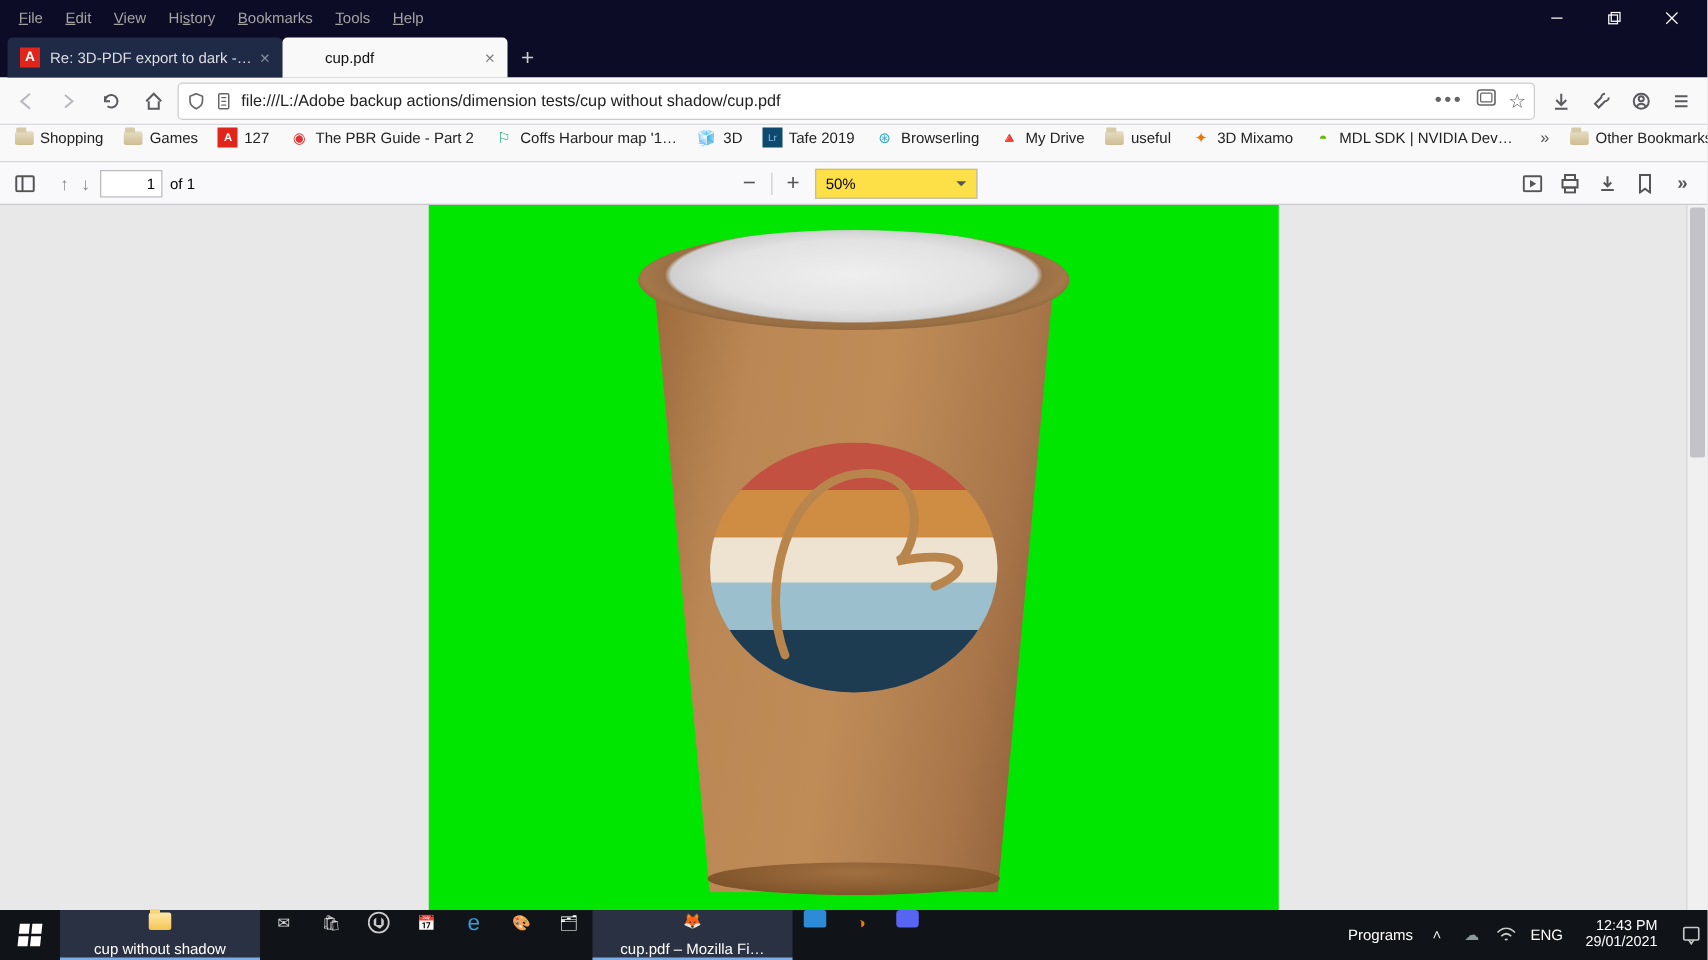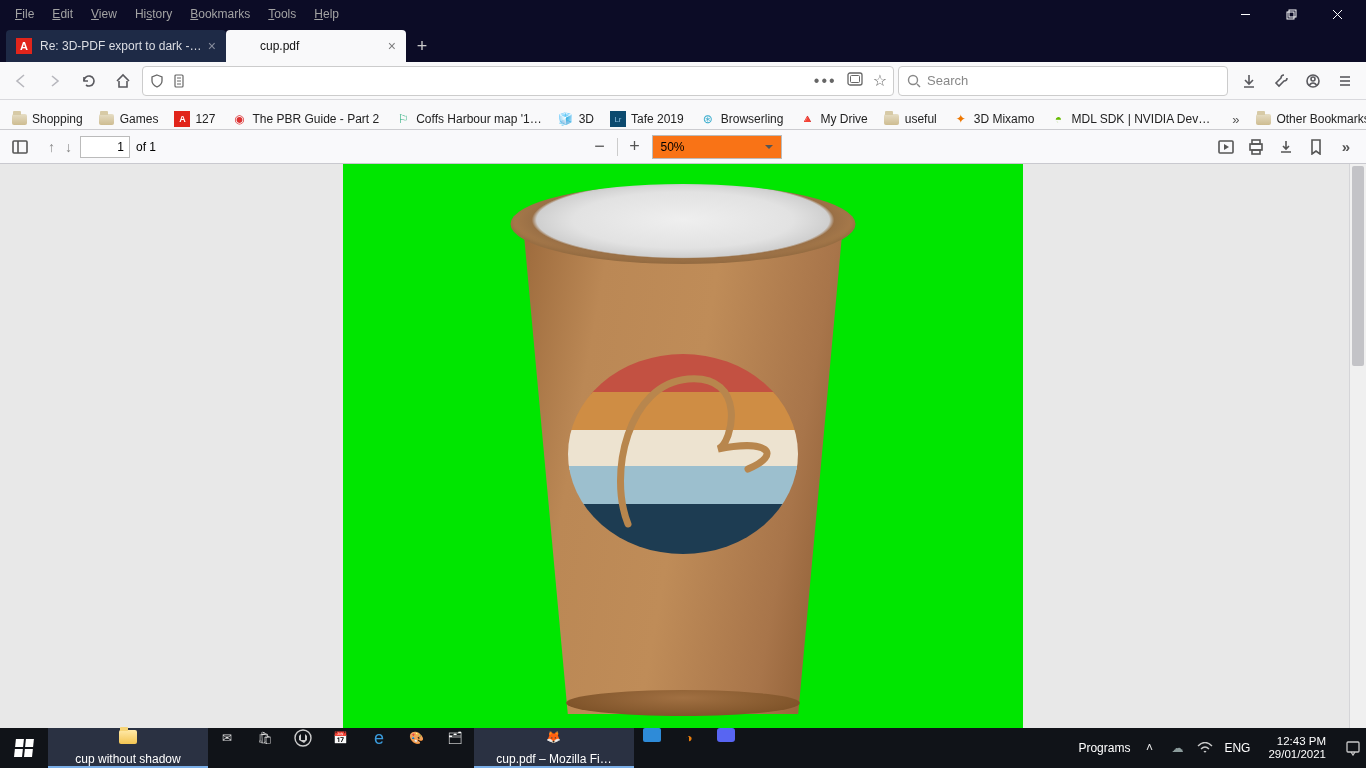--- a/index.html
+++ b/index.html
@@ -29,32 +29,32 @@
   .navbtn { width:30px; height:30px; display:flex; align-items:center; justify-content:center; border-radius:4px; }
   .navbtn svg { stroke:#5a5a5f; stroke-width:1.6; fill:none; }
   .navbtn.disabled svg { stroke:#b7b7bd; }
   .urlbox { flex:1.3; height:30px; border:1px solid #ccc; border-radius:4px; background:#fff; display:flex; align-items:center; padding:0 6px; gap:6px; font-size:13px; color:#222; }
   .urlbox .shield, .urlbox .lock, .urlbox .docicon { width:16px; height:16px; display:flex; align-items:center; justify-content:center; }
   .urlbox .trail { margin-left:auto; display:flex; align-items:center; gap:10px; color:#666; font-size:16px; letter-spacing:2px; }
   .searchbox { width:330px; height:30px; border:1px solid #ccc; border-radius:4px; background:#fff; display:flex; align-items:center; padding:0 8px; gap:6px; font-size:13px; color:#888; }
   .righticons { display:flex; align-items:center; gap:2px; margin-left:2px; }
 
   
-  .bookbar { background:#f9f9fa; height:30px; display:flex; align-items:flex-end; padding:0 6px; gap:6px; font-size:12px; border-bottom:1px solid #ccccd0; }
+  .bookbar { background:#f9f9fa; height:30px; display:flex; align-items:flex-start; padding:0 6px; gap:6px; font-size:12px; border-bottom:1px solid #ccccd0; }
   .bm { display:flex; align-items:center; gap:5px; padding:2px 5px; border-radius:3px; color:#222; white-space:nowrap; }
   .bm .ic { width:16px; height:16px; display:flex; align-items:center; justify-content:center; font-size:12px; }
   .bookbar .spacer { flex:1; }
 
   
   .pdftool { background:#f9f9fb; border-bottom:1px solid #c9c9cf; height:34px; display:flex; align-items:center; padding:0 8px; font-size:12px; gap:8px; }
   .pdftool .group { display:flex; align-items:center; gap:6px; }
   .pdftool .spacer { flex:1; }
   .pdftool .page-input { width:50px; height:22px; border:1px solid #bbb; text-align:right; padding-right:5px; font-size:12px; }
   .pdftool .zoombtn { width:22px; height:22px; display:flex; align-items:center; justify-content:center; font-size:18px; color:#555; }
-  .pdftool .zoomsel { height:24px; border:1px solid #bbb; background:#f97316; padding:0 22px 0 8px; font-size:12px; display:flex; align-items:center; position:relative; min-width:130px; }
+  .pdftool .zoomsel { height:24px; border:1px solid #bbb; background:#fde047; padding:0 22px 0 8px; font-size:12px; display:flex; align-items:center; position:relative; min-width:130px; }
   .pdftool .zoomsel::after { content:""; position:absolute; right:8px; top:9px; border:4px solid transparent; border-top-color:#555; }
   .pdftool .iconbtn { width:24px; height:24px; display:flex; align-items:center; justify-content:center; }
   .pdftool .iconbtn svg { stroke:#555; fill:none; stroke-width:1.6; }
   .pdftool .sidepanel-btn svg { stroke:#555; fill:none; stroke-width:1.6; }
   .pdftool .arrow { color:#888; font-size:14px; padding:0 2px; }
 
   
   .viewport { position:relative; height:calc(768px - 28px - 34px - 38px - 30px - 34px - 40px); background:#e8e8e8; overflow:hidden; display:flex; justify-content:center; }
   .page { width:680px; height:100%; background:#00e600; position:relative; overflow:hidden; display:flex; justify-content:center; }
   .cup-wrap { position:relative; width:360px; height:560px; margin-top:10px; }
@@ -172,35 +172,29 @@
         </svg>
       </div>
     <div class="docicon">
         <svg width="14" height="14" viewBox="0 0 14 14">
           <rect x="3" y="1" width="8" height="12" rx="1" fill="none" stroke="#666" stroke-width="1.2"></rect>
           <line x1="5" y1="4" x2="9" y2="4" stroke="#666"></line>
           <line x1="5" y1="7" x2="9" y2="7" stroke="#666"></line>
           <line x1="5" y1="10" x2="9" y2="10" stroke="#666"></line>
         </svg>
       </div>
+    <div style="flex:1; white-space:nowrap; overflow:hidden;">file:///L:/Adobe backup actions/dimension tests/cup without shadow/cup.pdf</div>
     <div class="trail">
       <span>•••</span>
       <span><svg width="16" height="14" viewBox="0 0 16 14">
             <rect x="1" y="1" width="14" height="12" rx="2" fill="none" stroke="#666" stroke-width="1.3"></rect>
             <rect x="3.5" y="3.5" width="9" height="7" rx="1" fill="none" stroke="#666"></rect>
           </svg></span>
       <span style="letter-spacing:0;">☆</span>
     </div>
-  </div>
-  <div class="searchbox">
-    <svg width="14" height="14">
-        <circle cx="6" cy="6" r="4.5" fill="none" stroke="#888" stroke-width="1.4"></circle>
-        <line x1="10" y1="10" x2="13" y2="13" stroke="#888" stroke-width="1.4"></line>
-      </svg>
-    <span>Search</span>
   </div>
   <div class="righticons">
     <div class="navbtn">
         <svg width="16" height="16">
           <path d="M8 2 V10 M4 7 L8 11 L12 7 M3 14 H13"></path>
         </svg>
       </div>
     <div class="navbtn">
         <svg width="16" height="16">
           <path d="M11 2a3 3 0 0 0-3 3l-5 5 3 3 5-5a3 3 0 0 0 3-3"></path>

